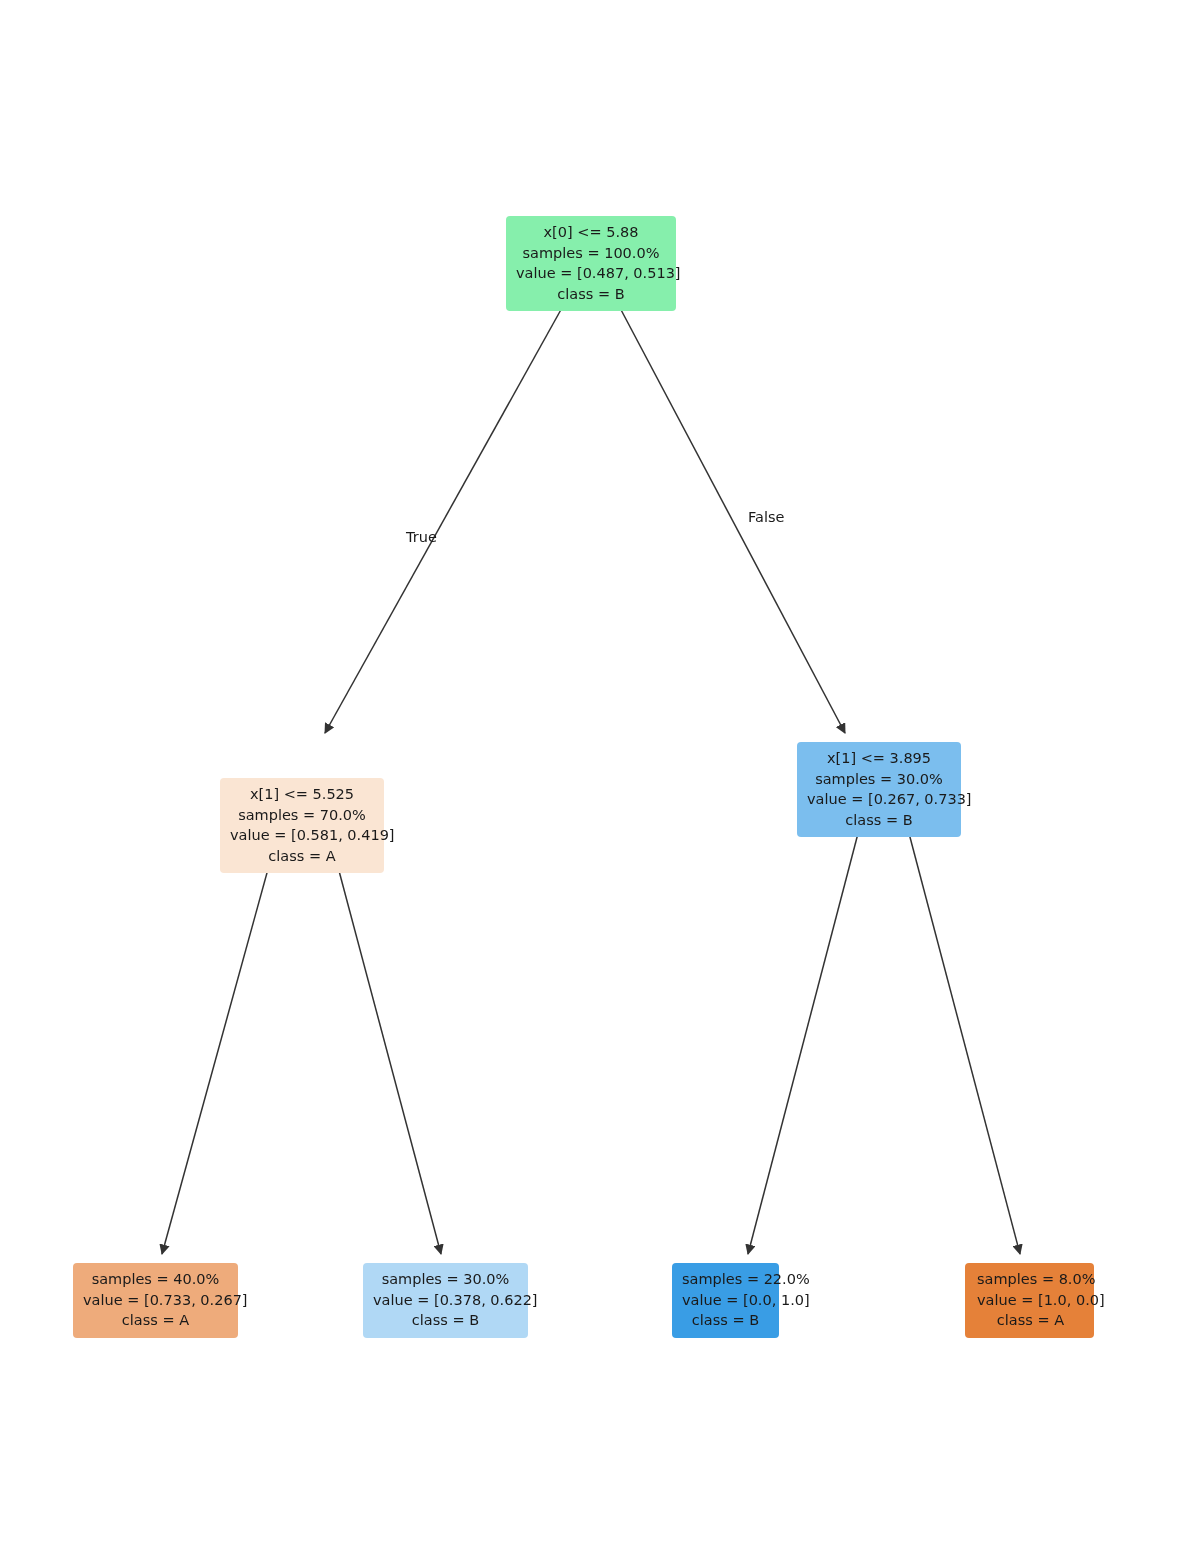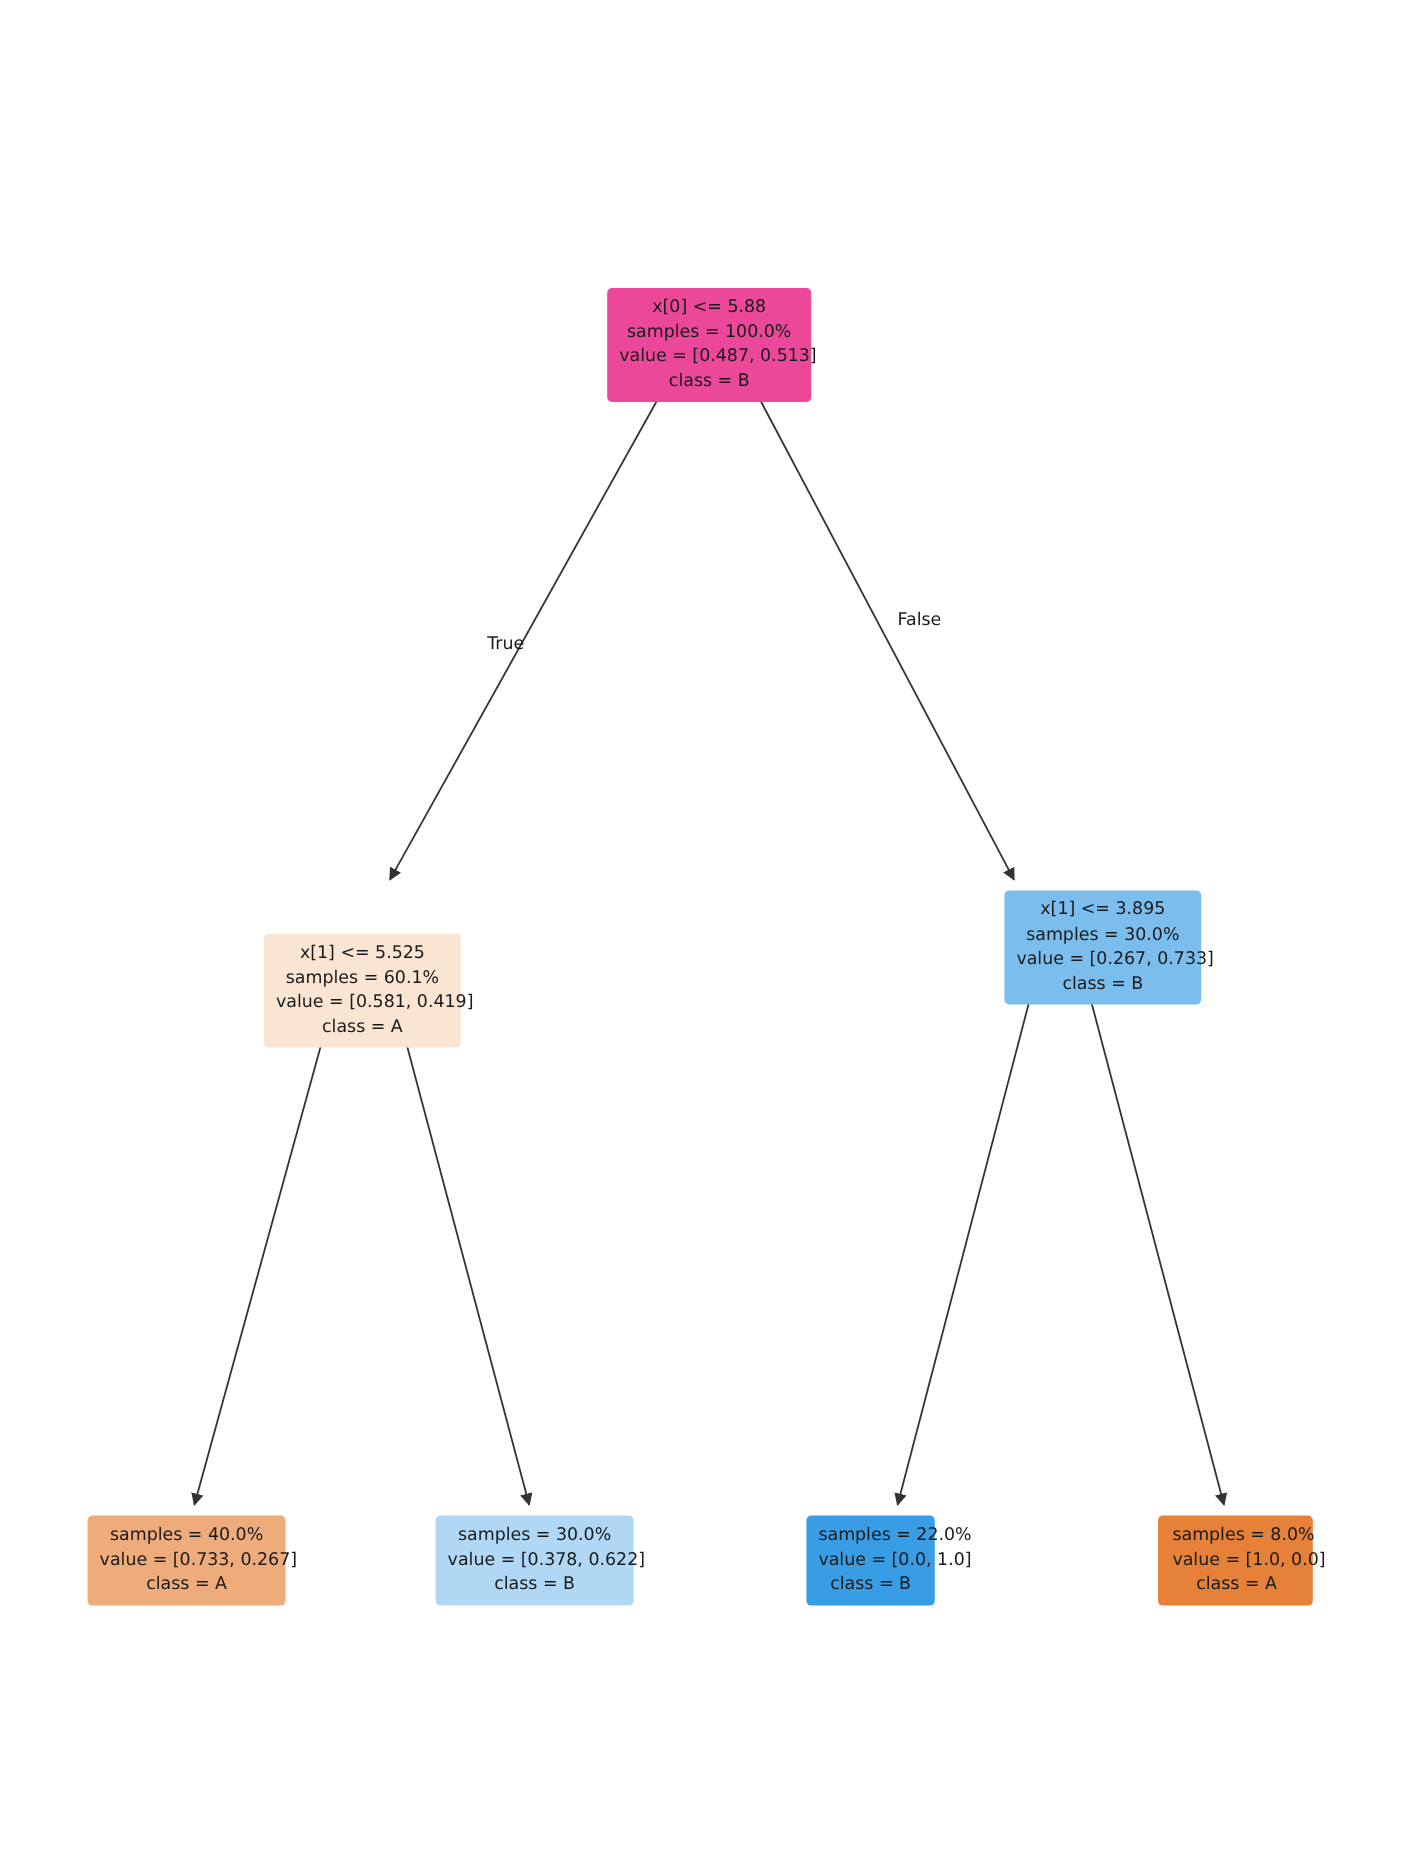--- a/index.html
+++ b/index.html
@@ -57,35 +57,35 @@
     <line x1="281" y1="822" x2="162" y2="1254"></line>
     <line x1="326" y1="822" x2="441" y2="1254"></line>
     <line x1="861" y1="822" x2="748" y2="1254"></line>
     <line x1="906" y1="822" x2="1020" y2="1254"></line>
   </g>
 </svg>
 
 <div class="edge-label" style="left:406px; top:509px;margin-top:20px;">True</div>
 <div class="edge-label" style="left:748px; top:509px;">False</div>
 
-<div class="node" style="left:506px; top:240px; width:170px; background:#ec4899;">
+<div class="node" style="left:506px; top:216px; width:170px; background:#86efac;">
   <span class="line">x[0] &lt;= 5.88</span>
   <span class="line">samples = 100.0%</span>
   <span class="line">value = [0.487, 0.513]</span>
   <span class="line">class = B</span>
 </div>
 
 <div class="node" style="left:220px; top:742px; width:164px; background:#fae5d3;margin-top:36px;">
   <span class="line">x[1] &lt;= 5.525</span>
-  <span class="line">samples = 60.1%</span>
+  <span class="line">samples = 70.0%</span>
   <span class="line">value = [0.581, 0.419]</span>
   <span class="line">class = A</span>
 </div>
 
-<div class="node" style="left:837px; top:742px; width:164px; background:#7bbeee;">
+<div class="node" style="left:797px; top:742px; width:164px; background:#7bbeee;">
   <span class="line">x[1] &lt;= 3.895</span>
   <span class="line">samples = 30.0%</span>
   <span class="line">value = [0.267, 0.733]</span>
   <span class="line">class = B</span>
 </div>
 
 <div class="node" style="left:73px; top:1263px; width:165px; background:#eeab7b;text-align:center;">
   <span class="line">samples = 40.0%</span>
   <span class="line">value = [0.733, 0.267]</span>
   <span class="line">class = A</span>

